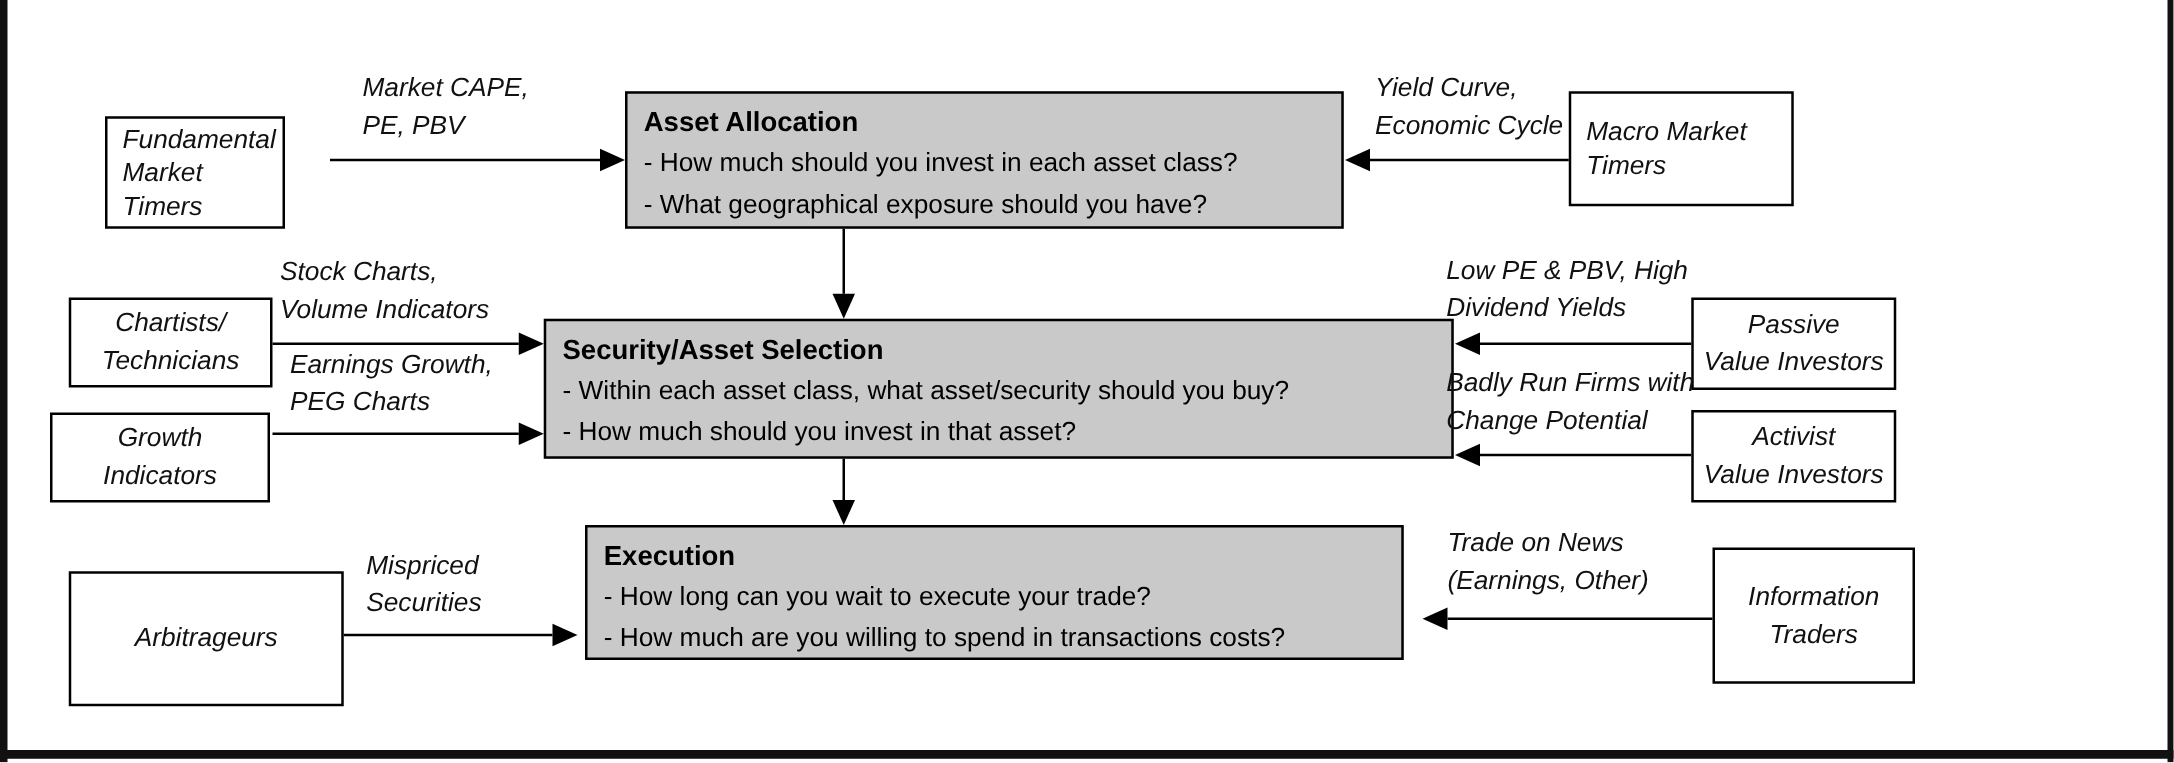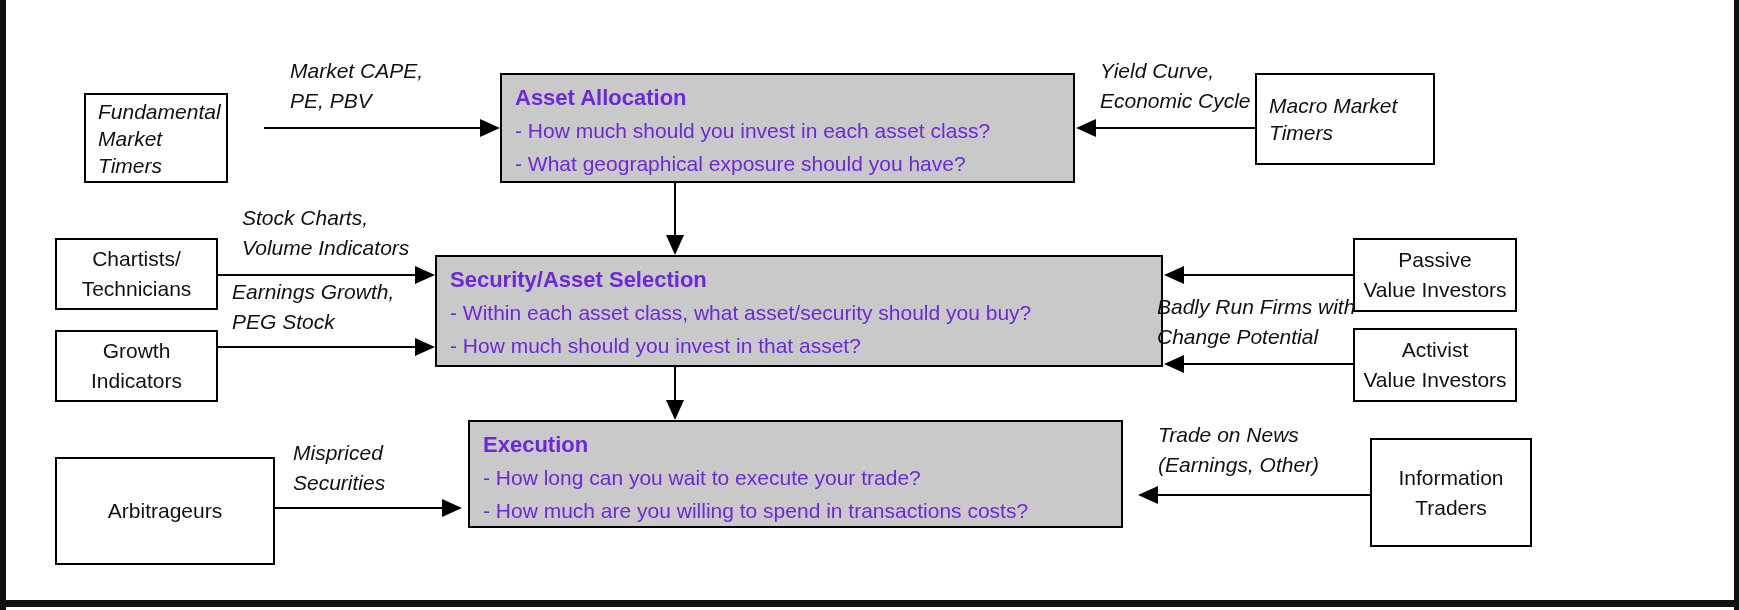--- a/index.html
+++ b/index.html
@@ -1,24 +1,24 @@
 <!DOCTYPE html>
 <html><head>
 <meta charset="utf-8">
 <style>
   html,body{margin:0;padding:0;background:#fff;}
   .canvas{position:relative;width:1739px;height:610px;background:#ffffff;overflow:hidden;
           font-family:"Liberation Sans", sans-serif;color:#111;}
   .frame{position:absolute;background:#111;}
   .actor{position:absolute;background:#ffffff;border:2px solid #000;box-sizing:border-box;
-         font-size:21px;color:#111;display:flex;flex-direction:column;}
+         font-size:21px;color:#111;display:flex;flex-direction:column;font-style:italic;}
   .actor.center{align-items:center;justify-content:center;text-align:center;line-height:30px;}
   .actor.leftit{justify-content:center;font-style:italic;line-height:27px;padding-left:12px;}
   .stage{position:absolute;background:#c9c9c9;border:2px solid #000;box-sizing:border-box;
-         padding:6px 13px;color:#6d28d9;}
+         padding:6px 13px;color:#000000;}
   .stage-title{font-weight:bold;font-size:22px;line-height:33px;}
   .stage-bullet{font-size:21px;line-height:33px;white-space:nowrap;}
   .edge-label{position:absolute;font-style:italic;font-size:21px;line-height:30px;
               white-space:nowrap;color:#111;}
   .hline{position:absolute;height:2px;background:#000;}
   .vline{position:absolute;width:2px;background:#000;}
   .head-right{position:absolute;width:0;height:0;border-top:9px solid transparent;
               border-bottom:9px solid transparent;border-left:20px solid #000;}
   .head-left{position:absolute;width:0;height:0;border-top:9px solid transparent;
              border-bottom:9px solid transparent;border-right:20px solid #000;}
@@ -60,21 +60,21 @@
   <div class="actor leftit" style="left:1255px;top:73px;width:180px;height:92px">
     <div>Macro Market</div>
     <div>Timers</div>
   </div>
 
   <div class="actor center" style="left:55px;top:238px;width:163px;height:72px">
     <div>Chartists/</div>
     <div>Technicians</div>
   </div>
 
-  <div class="actor center" style="left:55px;top:330px;width:163px;height:72px">
+  <div class="actor center" style="left:40px;top:330px;width:176px;height:72px">
     <div>Growth</div>
     <div>Indicators</div>
   </div>
 
   <div class="actor center" style="left:1353px;top:238px;width:164px;height:74px">
     <div>Passive</div>
     <div>Value Investors</div>
   </div>
 
   <div class="actor center" style="left:1353px;top:328px;width:164px;height:74px">
@@ -92,27 +92,31 @@
   </div>
 
   <div class="edge-label" style="left:290px;top:56px">
     <div>Market CAPE,</div>
     <div>PE, PBV</div>
   </div>
   <div class="edge-label" style="left:1100px;top:56px">
     <div>Yield Curve,</div>
     <div>Economic Cycle</div>
   </div>
-  <div class="edge-label" style="left:242px;top:203px">
+  <div class="edge-label" style="left:224px;top:203px">
     <div>Stock Charts,</div>
     <div>Volume Indicators</div>
   </div>
   <div class="edge-label" style="left:232px;top:277px">
     <div>Earnings Growth,</div>
-    <div>PEG Stock</div>
+    <div>PEG Charts</div>
+  </div>
+  <div class="edge-label" style="left:1157px;top:202px">
+    <div>Low PE &amp; PBV, High</div>
+    <div>Dividend Yields</div>
   </div>
   <div class="edge-label" style="left:293px;top:438px">
     <div>Mispriced</div>
     <div>Securities</div>
   </div>
   <div class="edge-label" style="left:1157px;top:292px">
     <div>Badly Run Firms with</div>
     <div>Change Potential</div>
   </div>
   <div class="edge-label" style="left:1158px;top:420px">

